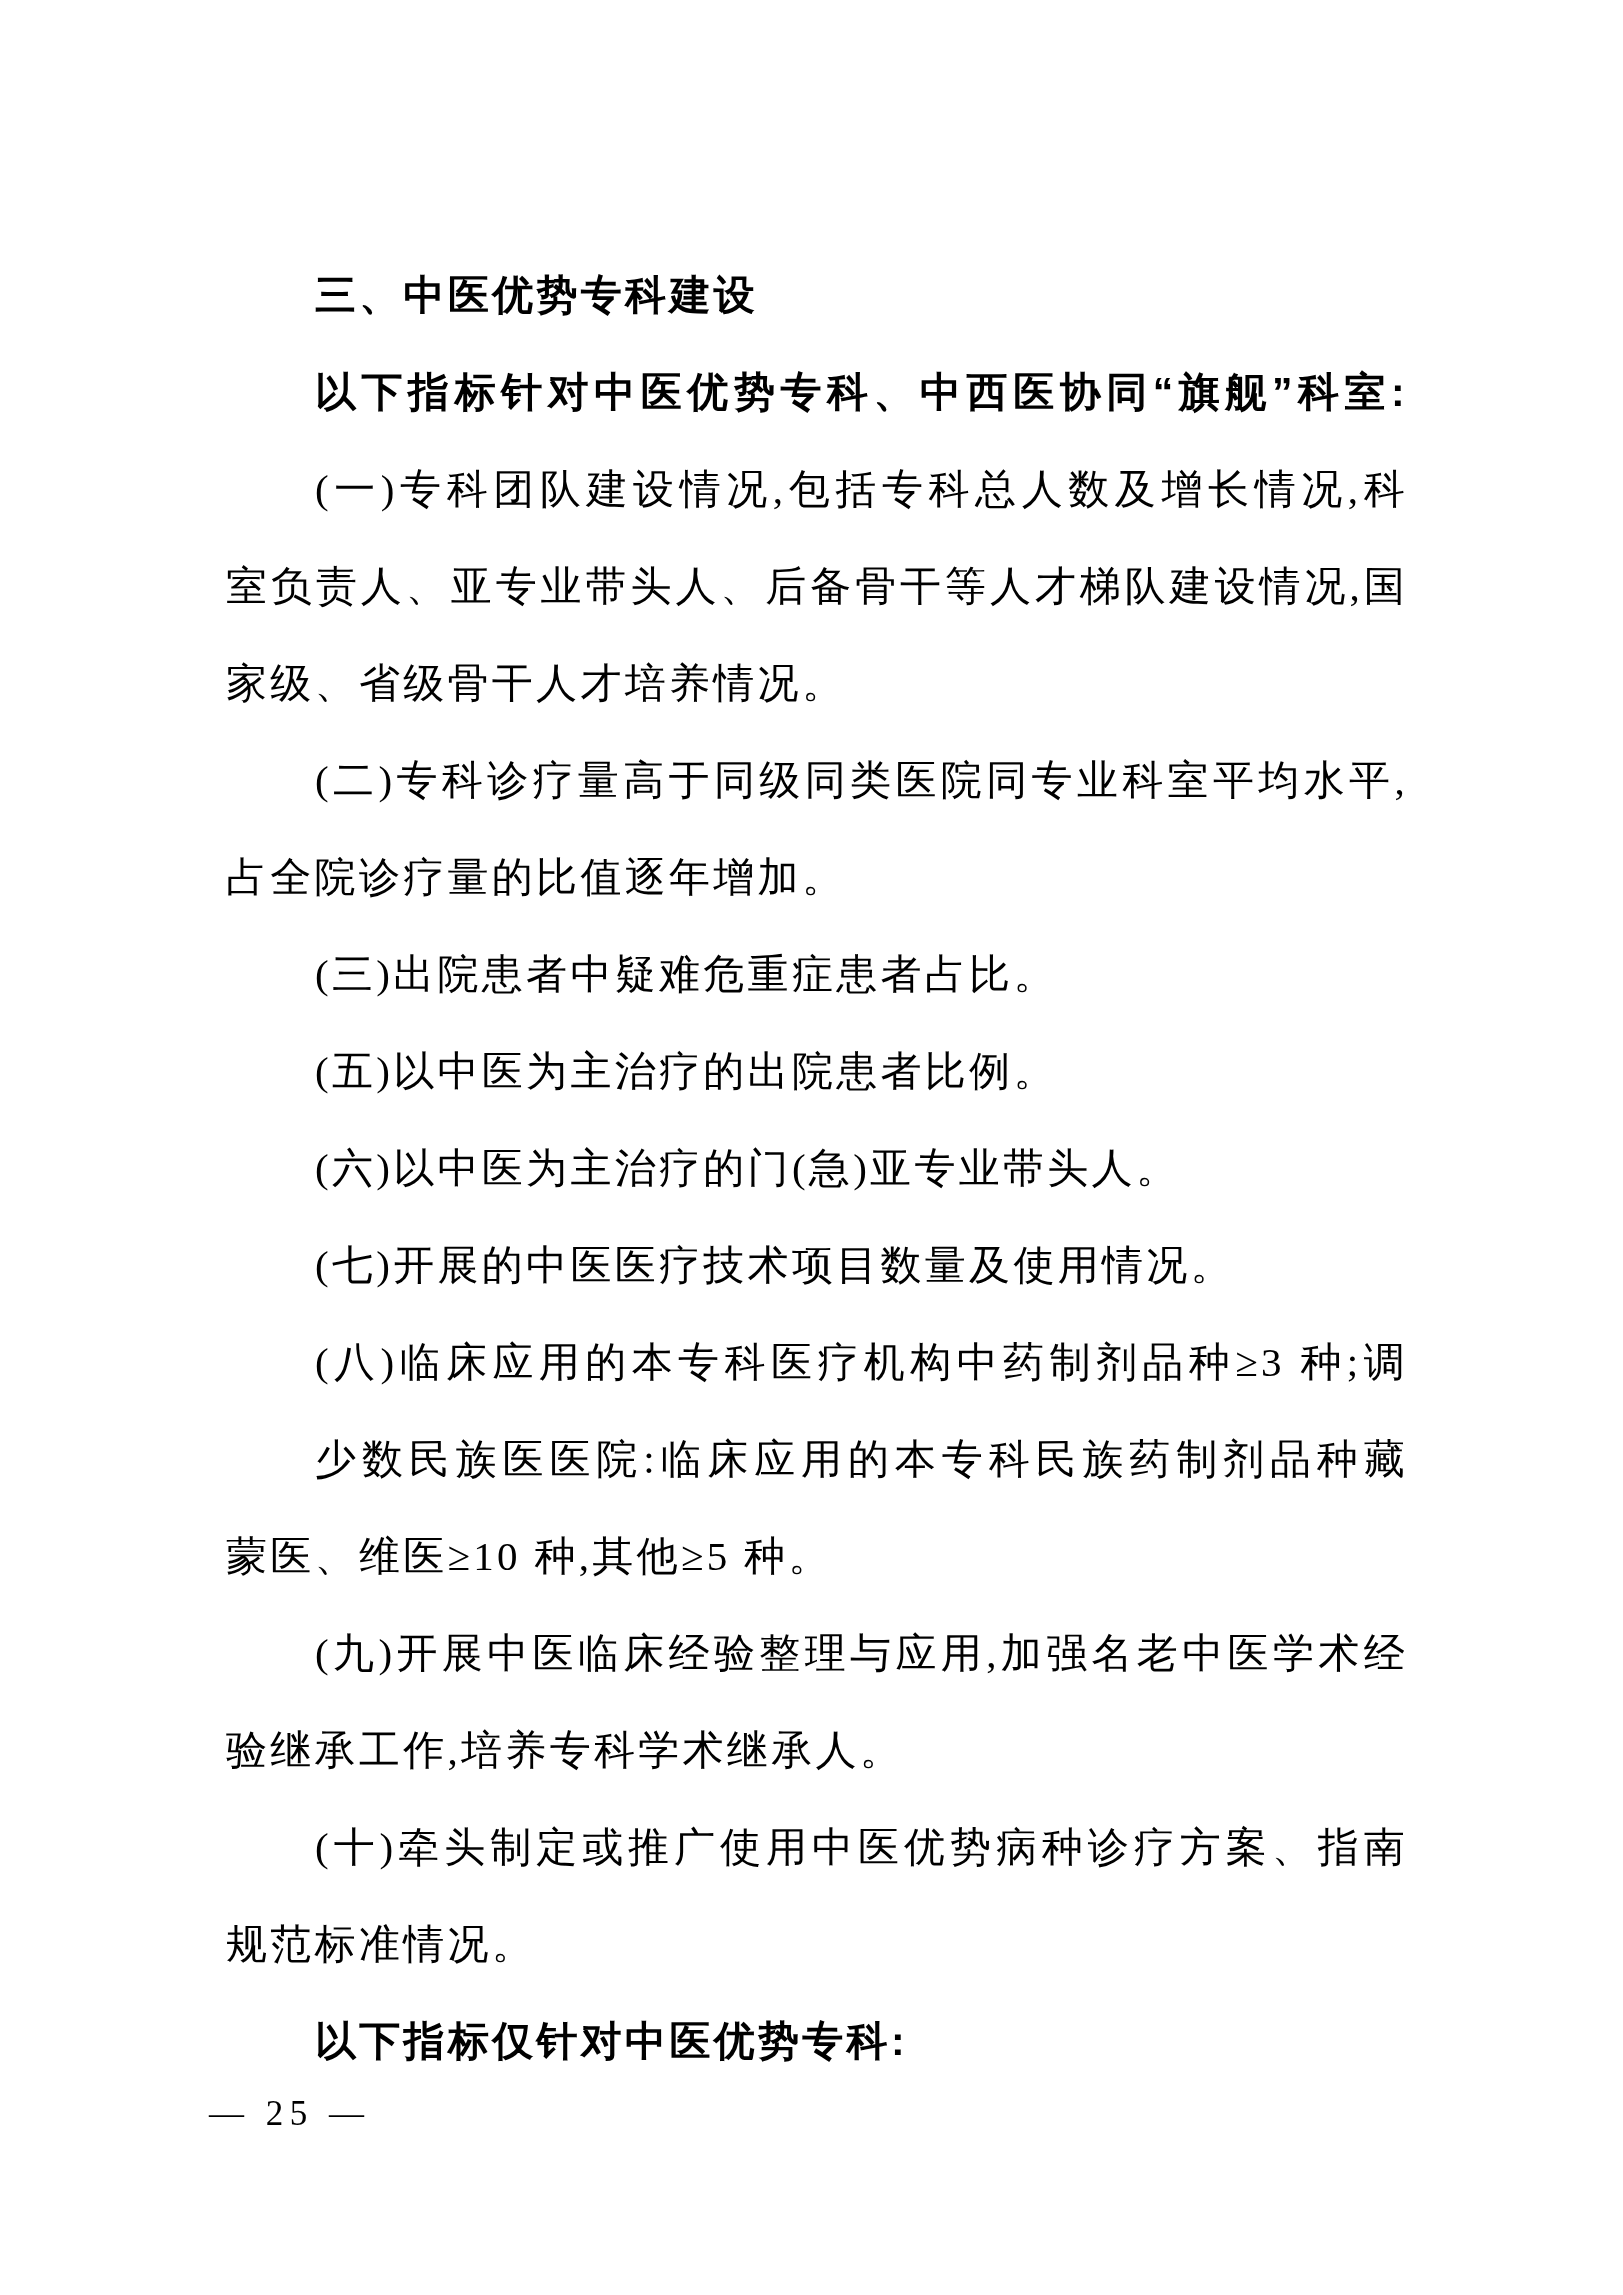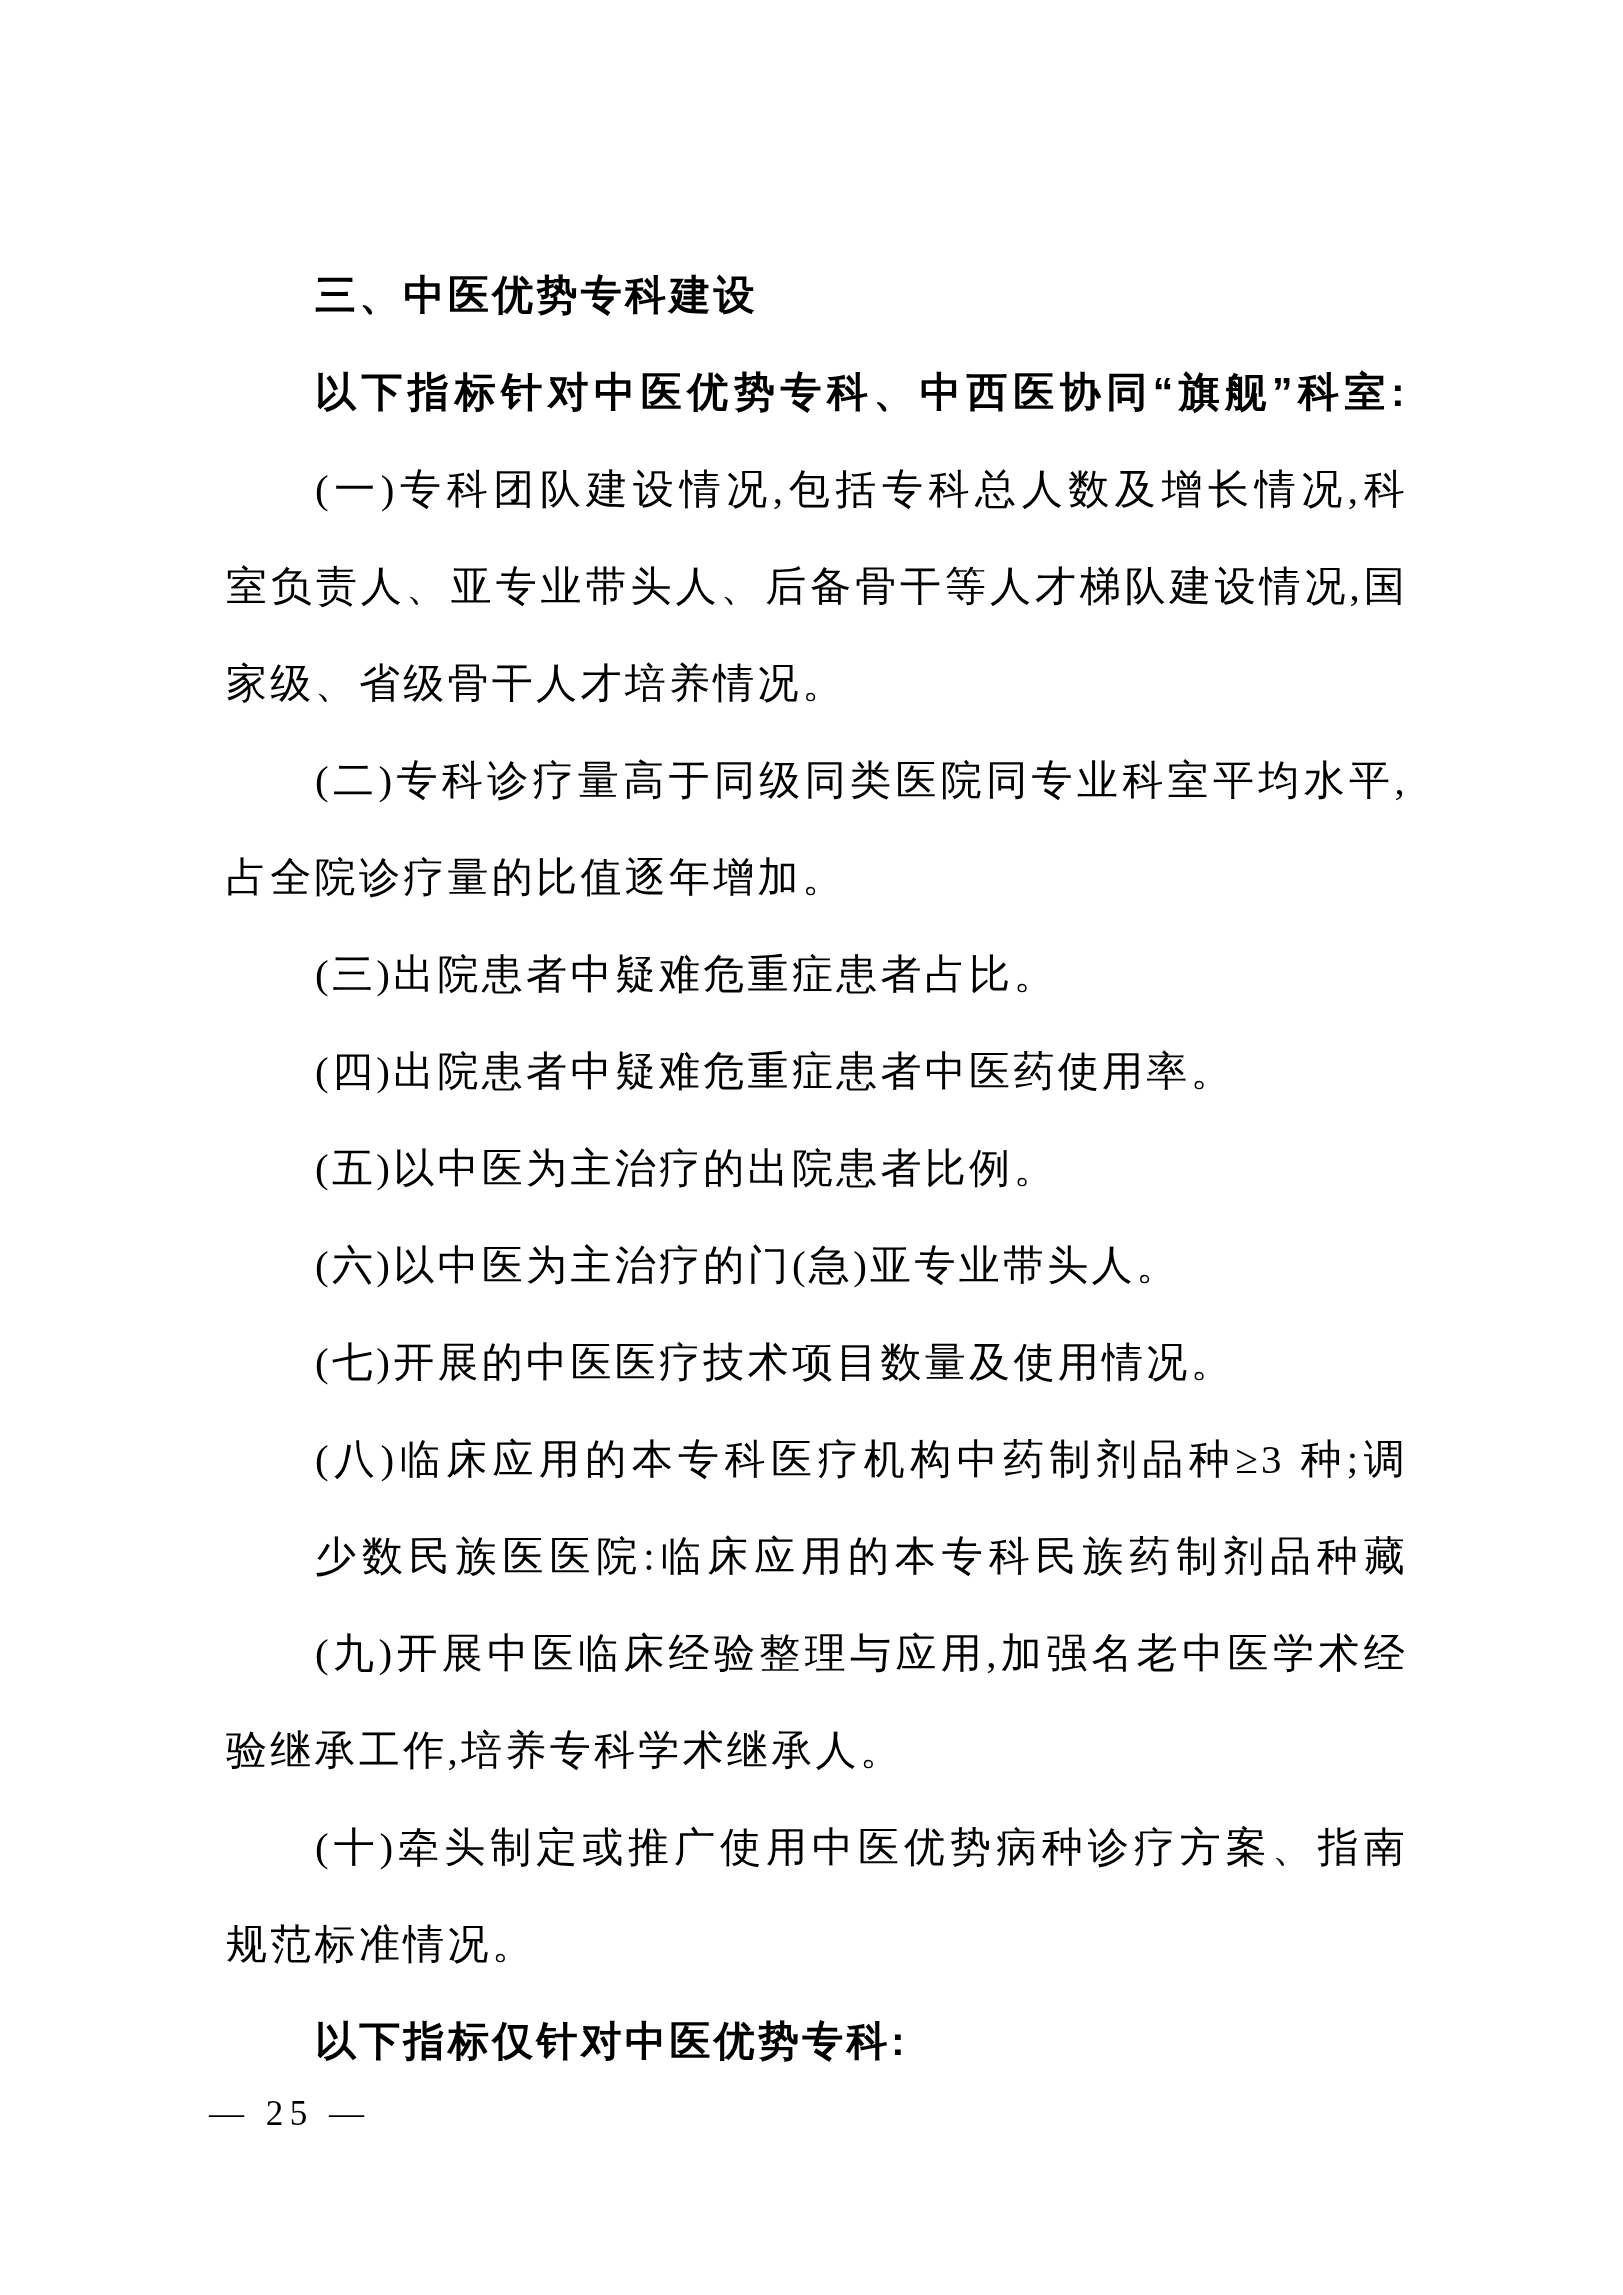--- a/index.html
+++ b/index.html
@@ -60,26 +60,26 @@
 <div class="page">
   <main class="content">
     <p class="line bold indent">三、中医优势专科建设</p>
     <p class="line bold indent fill">以下指标针对中医优势专科、中西医协同“旗舰”科室:</p>
     <p class="line indent fill">(一)专科团队建设情况,包括专科总人数及增长情况,科</p>
     <p class="line fill">室负责人、亚专业带头人、后备骨干等人才梯队建设情况,国</p>
     <p class="line">家级、省级骨干人才培养情况。</p>
     <p class="line indent fill">(二)专科诊疗量高于同级同类医院同专业科室平均水平,</p>
     <p class="line">占全院诊疗量的比值逐年增加。</p>
     <p class="line indent">(三)出院患者中疑难危重症患者占比。</p>
-    <p class="line indent">(四)出院患者中疑难危重症患者中医药使用率。</p>
     <p class="line indent">(五)以中医为主治疗的出院患者比例。</p>
     <p class="line indent">(六)以中医为主治疗的门(急)亚专业带头人。</p>
     <p class="line indent">(七)开展的中医医疗技术项目数量及使用情况。</p>
     <p class="line indent fill">(八)临床应用的本专科医疗机构中药制剂品种≥3 种;调</p>
     <p class="line indent fill">少数民族医医院:临床应用的本专科民族药制剂品种藏医、</p>
+    <p class="line">蒙医、维医≥10 种,其他≥5 种。</p>
     <p class="line indent fill">(九)开展中医临床经验整理与应用,加强名老中医学术经</p>
     <p class="line">验继承工作,培养专科学术继承人。</p>
     <p class="line indent fill">(十)牵头制定或推广使用中医优势病种诊疗方案、指南等</p>
     <p class="line">规范标准情况。</p>
     <p class="line bold indent">以下指标仅针对中医优势专科:</p>
   </main>
 
   <footer class="footer">
     <span>— 25 —</span>
   </footer>

